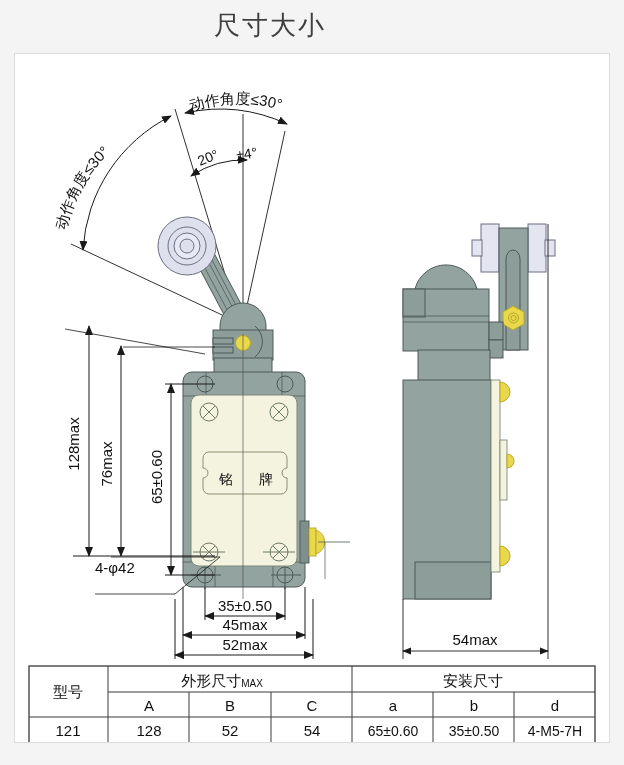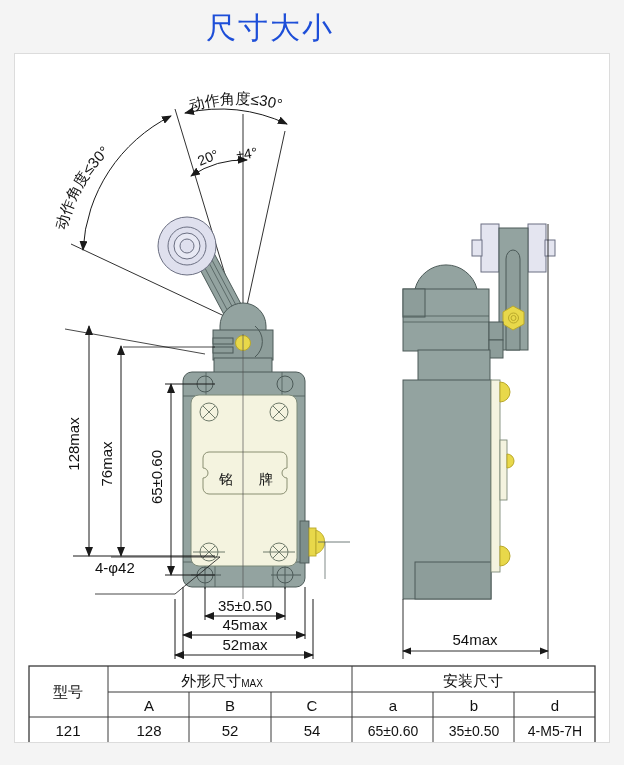--- a/index.html
+++ b/index.html
@@ -12,22 +12,22 @@
   }
   #page {
     position: relative;
     width: 624px; height: 765px;
     background: #f4f4f4;
   }
   #page-title {
     position: absolute;
     top: 8px; left: 0; width: 540px;
     text-align: center;
-    font-size: 30px;
-    color: #1d4ed8;
+    font-size: 26px;
+    color: #404040;
     letter-spacing: 2px;
     font-family: "DejaVu Sans", "Liberation Sans", sans-serif;
   }
   #card {
     position: absolute;
     left: 14px; top: 53px;
     width: 596px; height: 690px;
     background: #ffffff;
     border: 1px solid #dcdcdc;
   }

